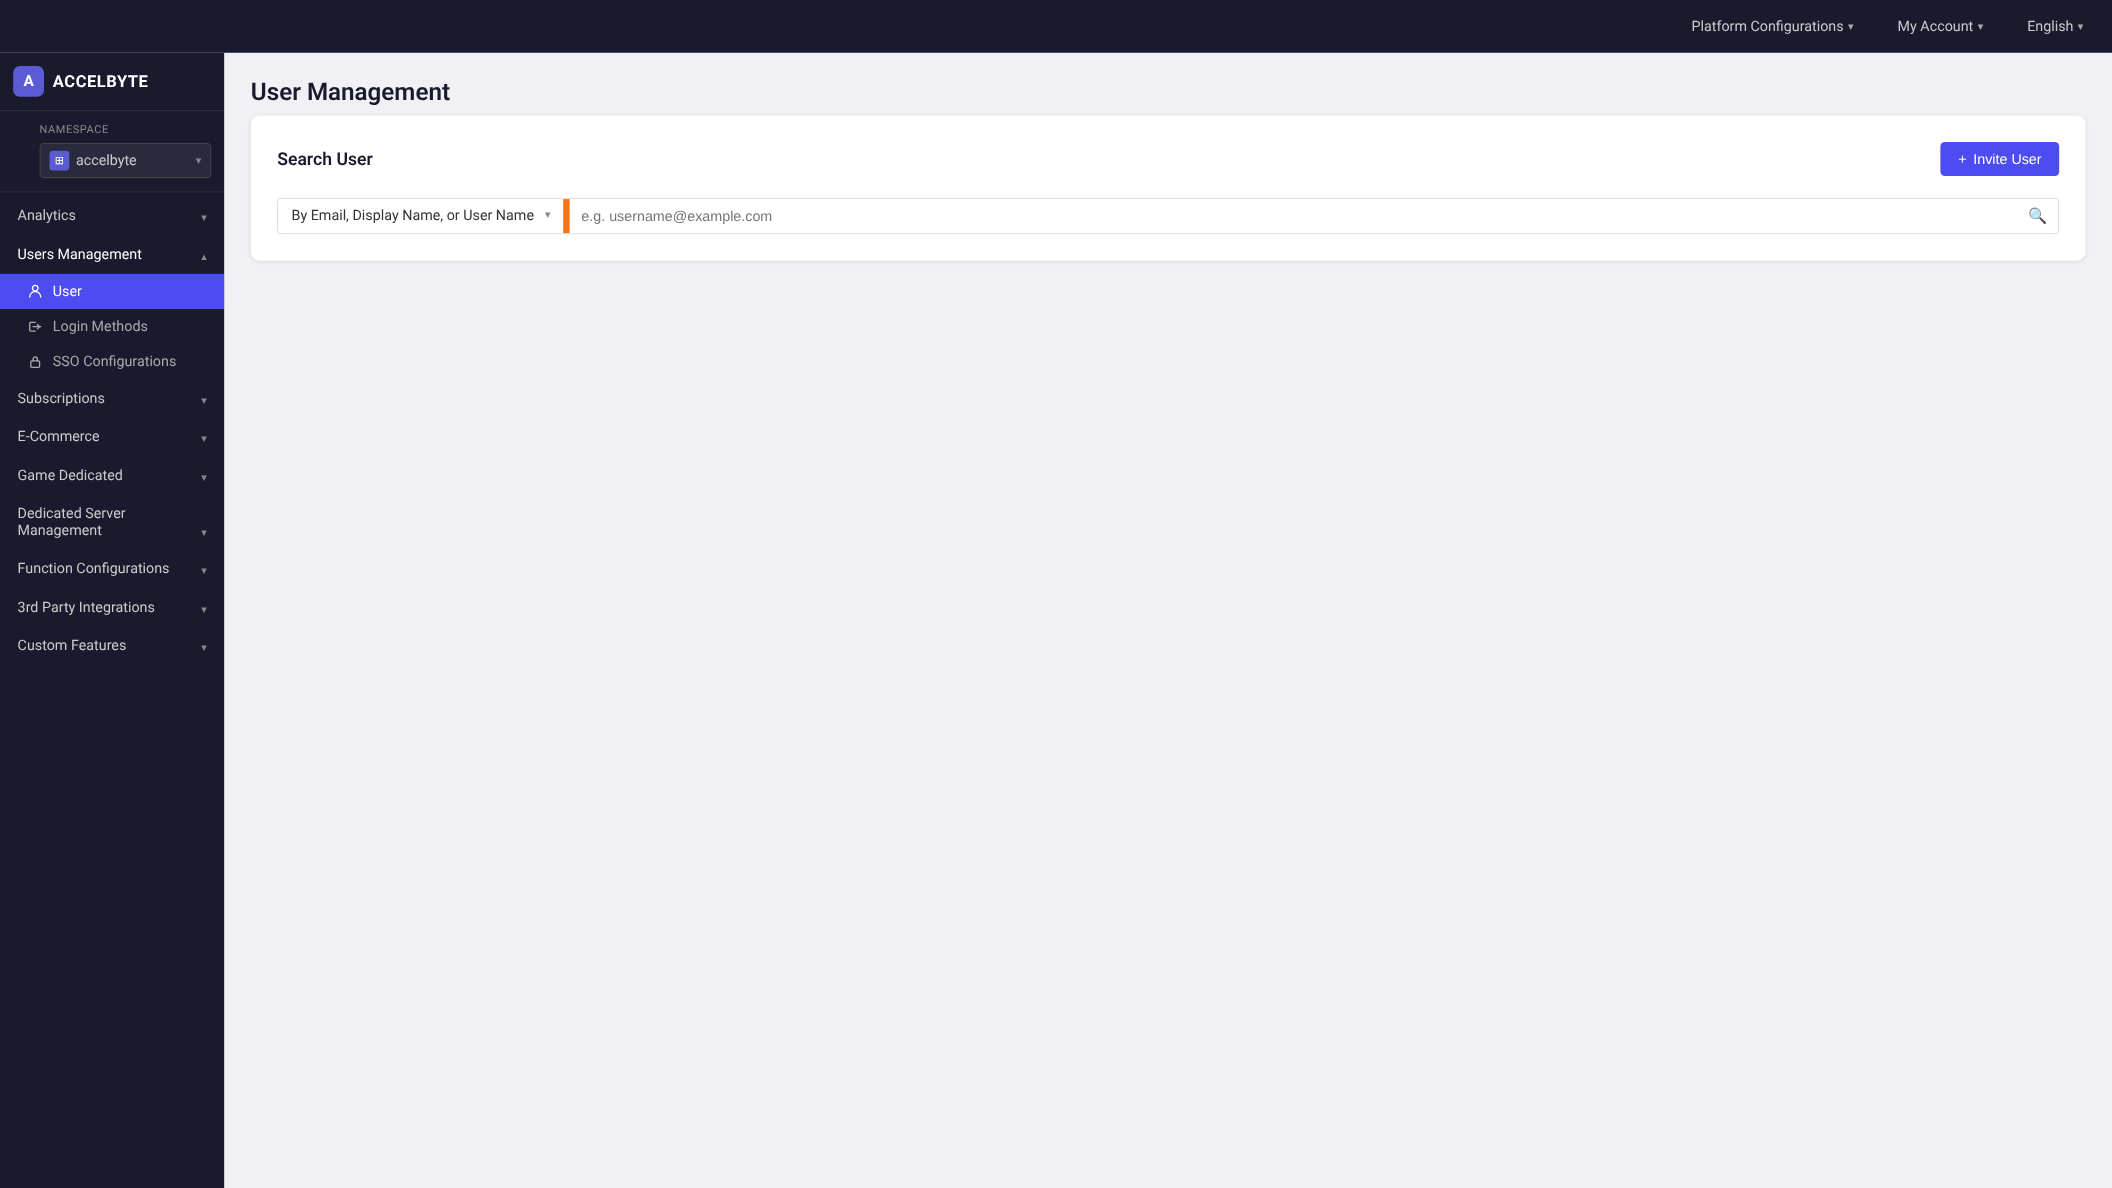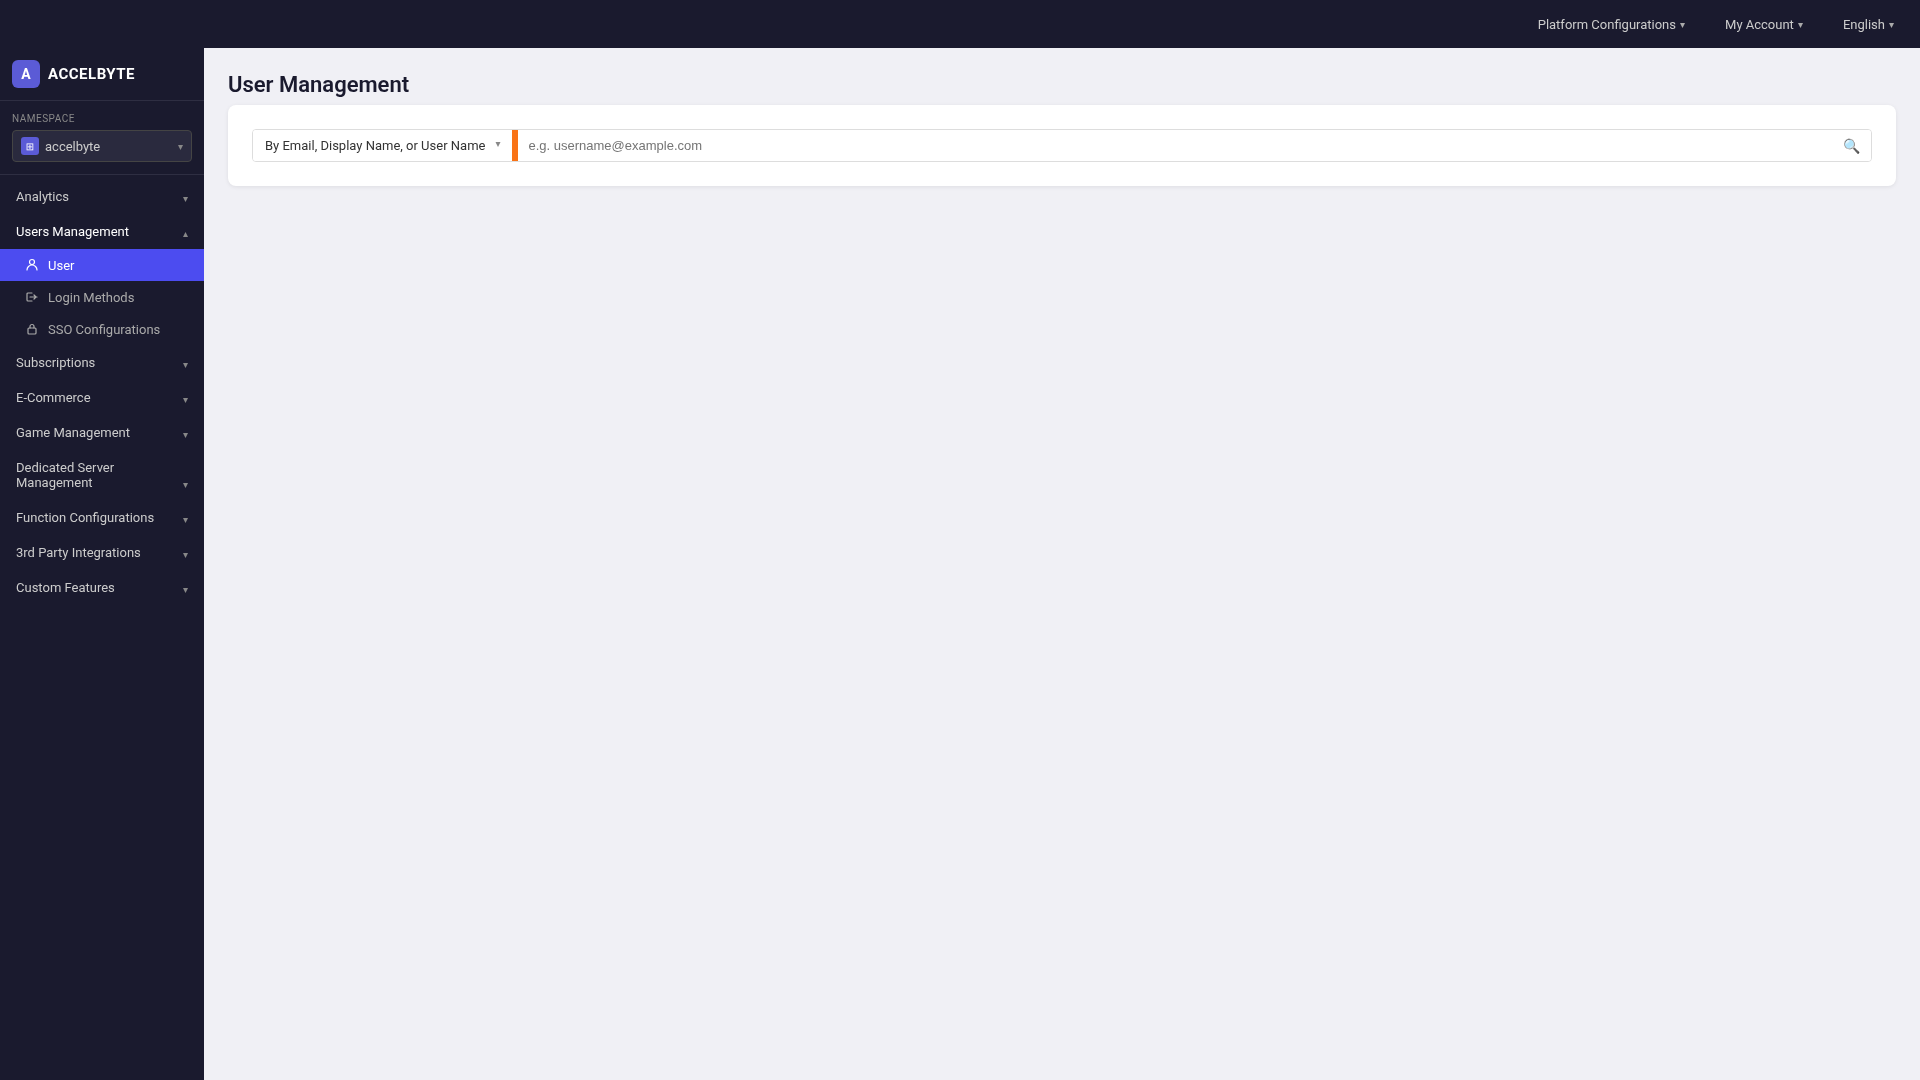--- a/index.html
+++ b/index.html
@@ -43,20 +43,21 @@
       display: flex;
       flex-direction: column;
       overflow-y: auto;
       flex-shrink: 0;
     }
     .sidebar::-webkit-scrollbar { width: 4px; }
     .sidebar::-webkit-scrollbar-thumb { background: #444; }
 
     .namespace-section {
       padding: 12px 12px 8px 12px;
+      margin-left: 24px;
     }
     .namespace-label {
       font-size: 10px;
       color: #888;
       text-transform: uppercase;
       letter-spacing: 0.5px;
       margin-bottom: 6px;
     }
     .namespace-select {
       background: #2a2a3e;
@@ -319,21 +320,21 @@
       <span>Subscriptions</span>
       <span class="chevron">▾</span>
     </div>
 
     <div class="sidebar-section-item">
       <span>E-Commerce</span>
       <span class="chevron">▾</span>
     </div>
 
     <div class="sidebar-section-item">
-      <span>Game Management</span>
+      <span>Game Dedicated</span>
       <span class="chevron">▾</span>
     </div>
 
     <div class="sidebar-section-item">
       <span>Dedicated Server Management</span>
       <span class="chevron">▾</span>
     </div>
 
     <div class="sidebar-section-item">
       <span>Function Configurations</span>
@@ -348,20 +349,27 @@
     <div class="sidebar-section-item">
       <span>Custom Features</span>
       <span class="chevron">▾</span>
     </div>
   </aside>
 
   <main class="main-content">
     <h1 class="page-title">User Management</h1>
 
     <div class="search-card">
+      <div class="search-card-header">
+        <span class="search-card-title">Search User</span>
+        <button class="invite-btn">
+          <span>+</span>
+          <span>Invite User</span>
+        </button>
+      </div>
 
       <div class="search-row">
         <div class="search-type-select">
           <span>By Email, Display Name, or User Name</span>
           <span class="sel-chevron">▾</span>
         </div>
         <div class="search-input-wrap">
           <input class="search-input" type="text" placeholder="e.g. username@example.com" style="">
           <span class="search-icon">🔍</span>
         </div>

